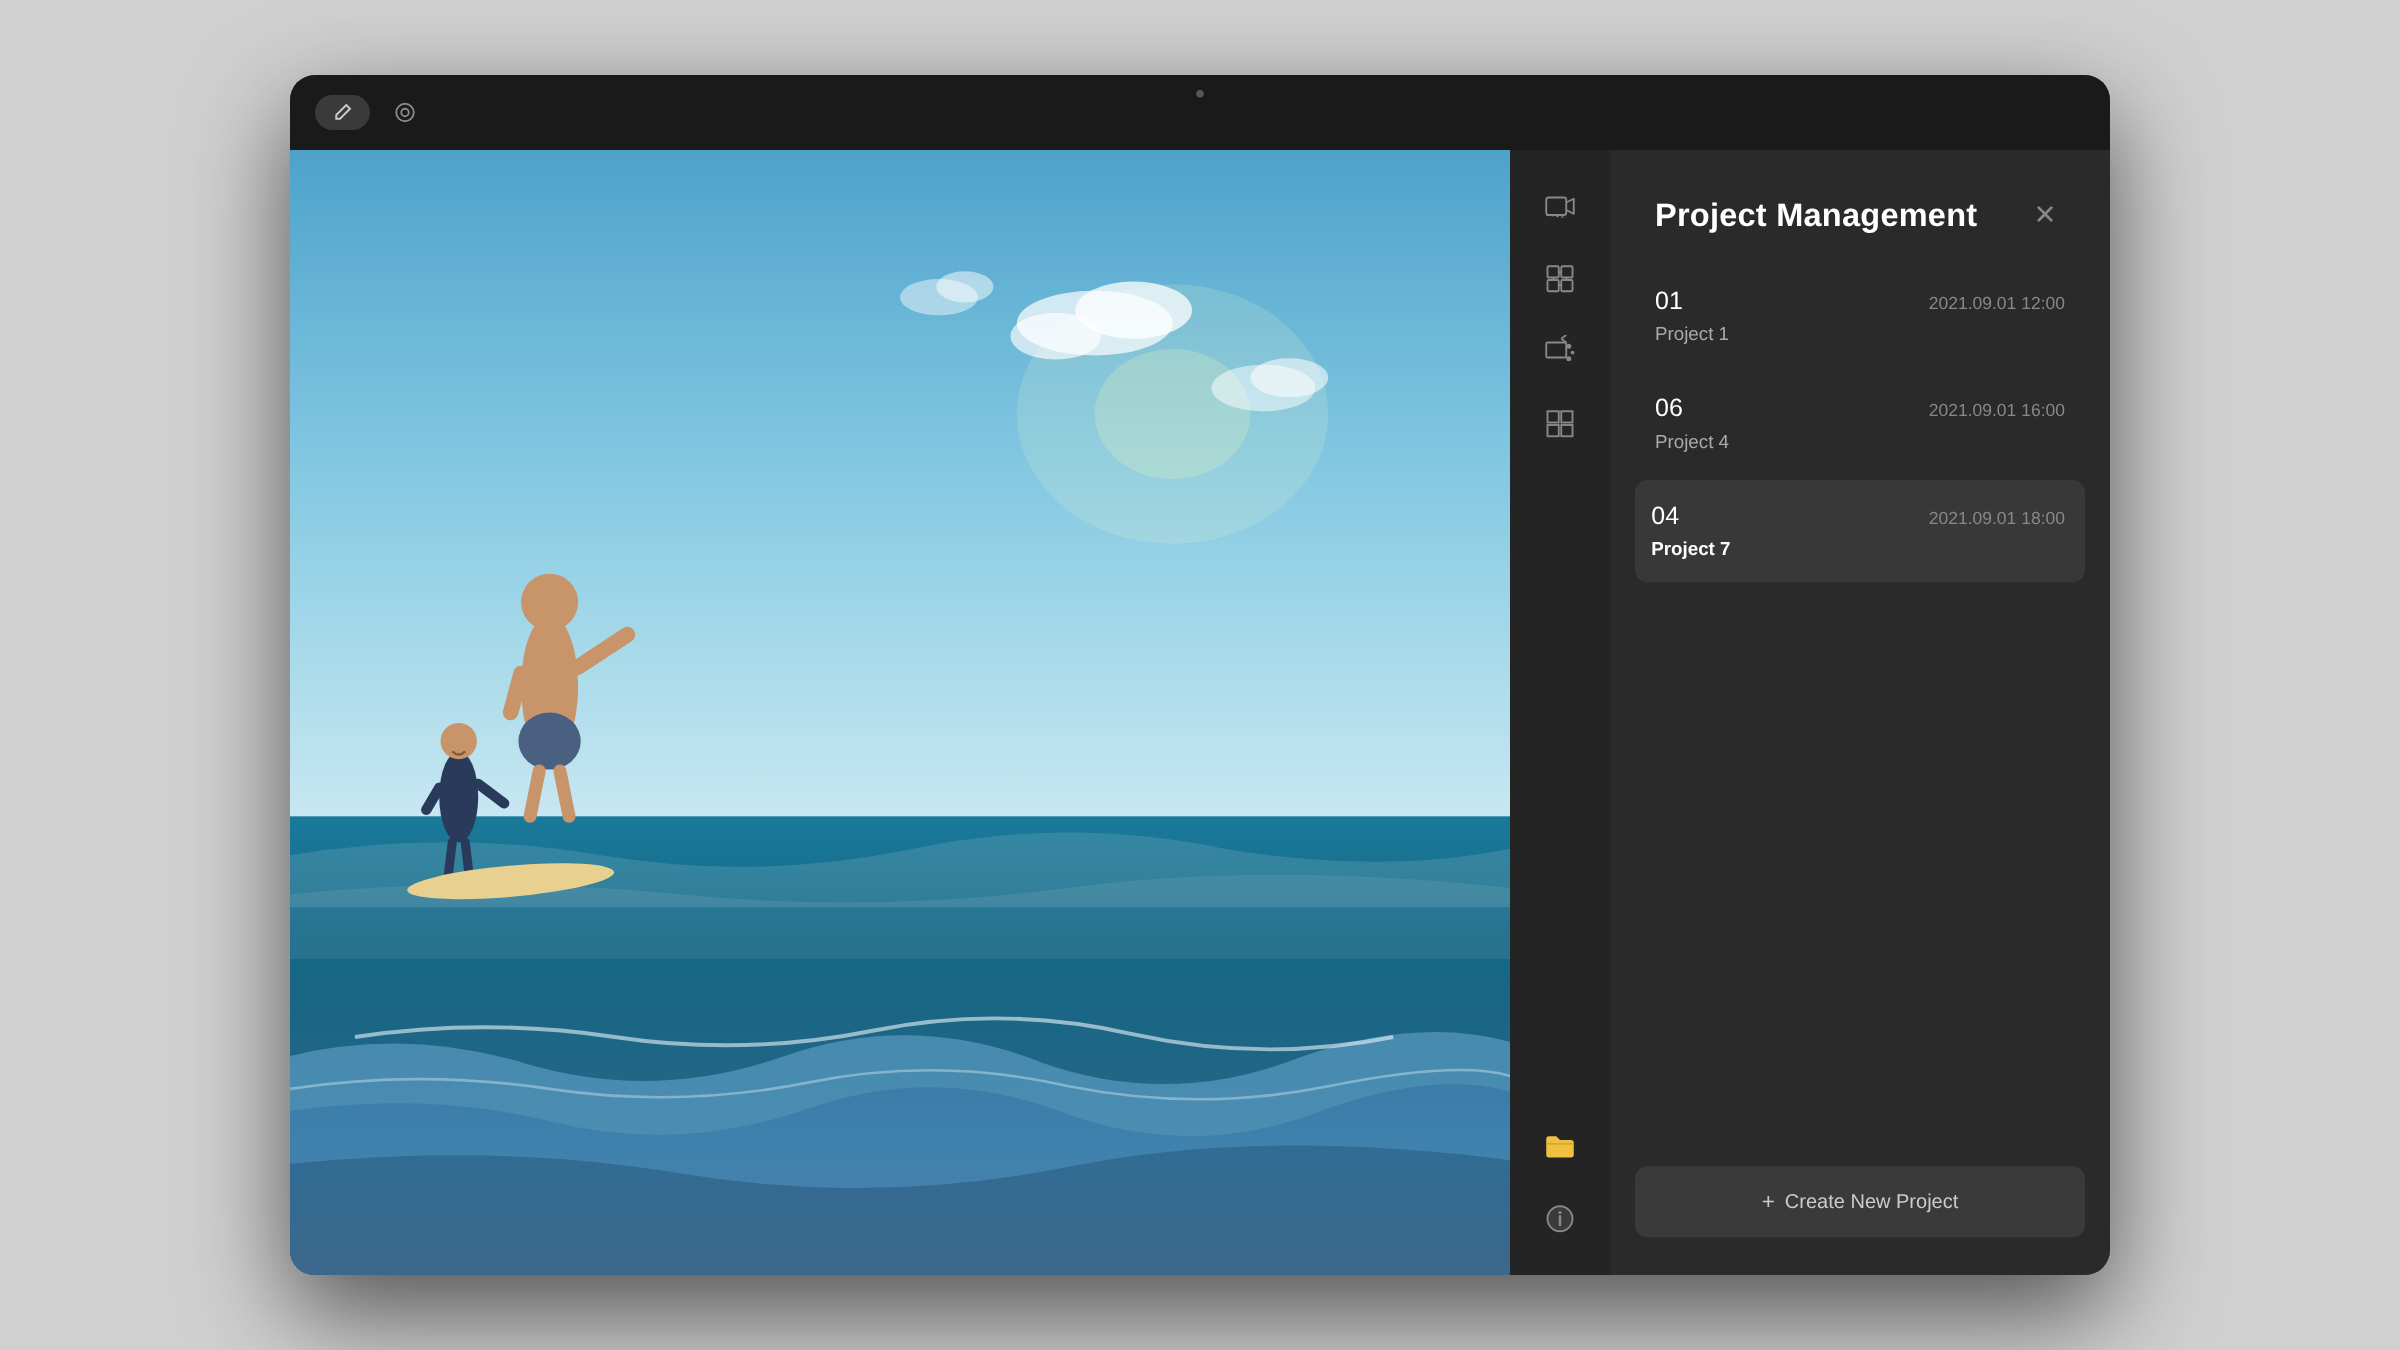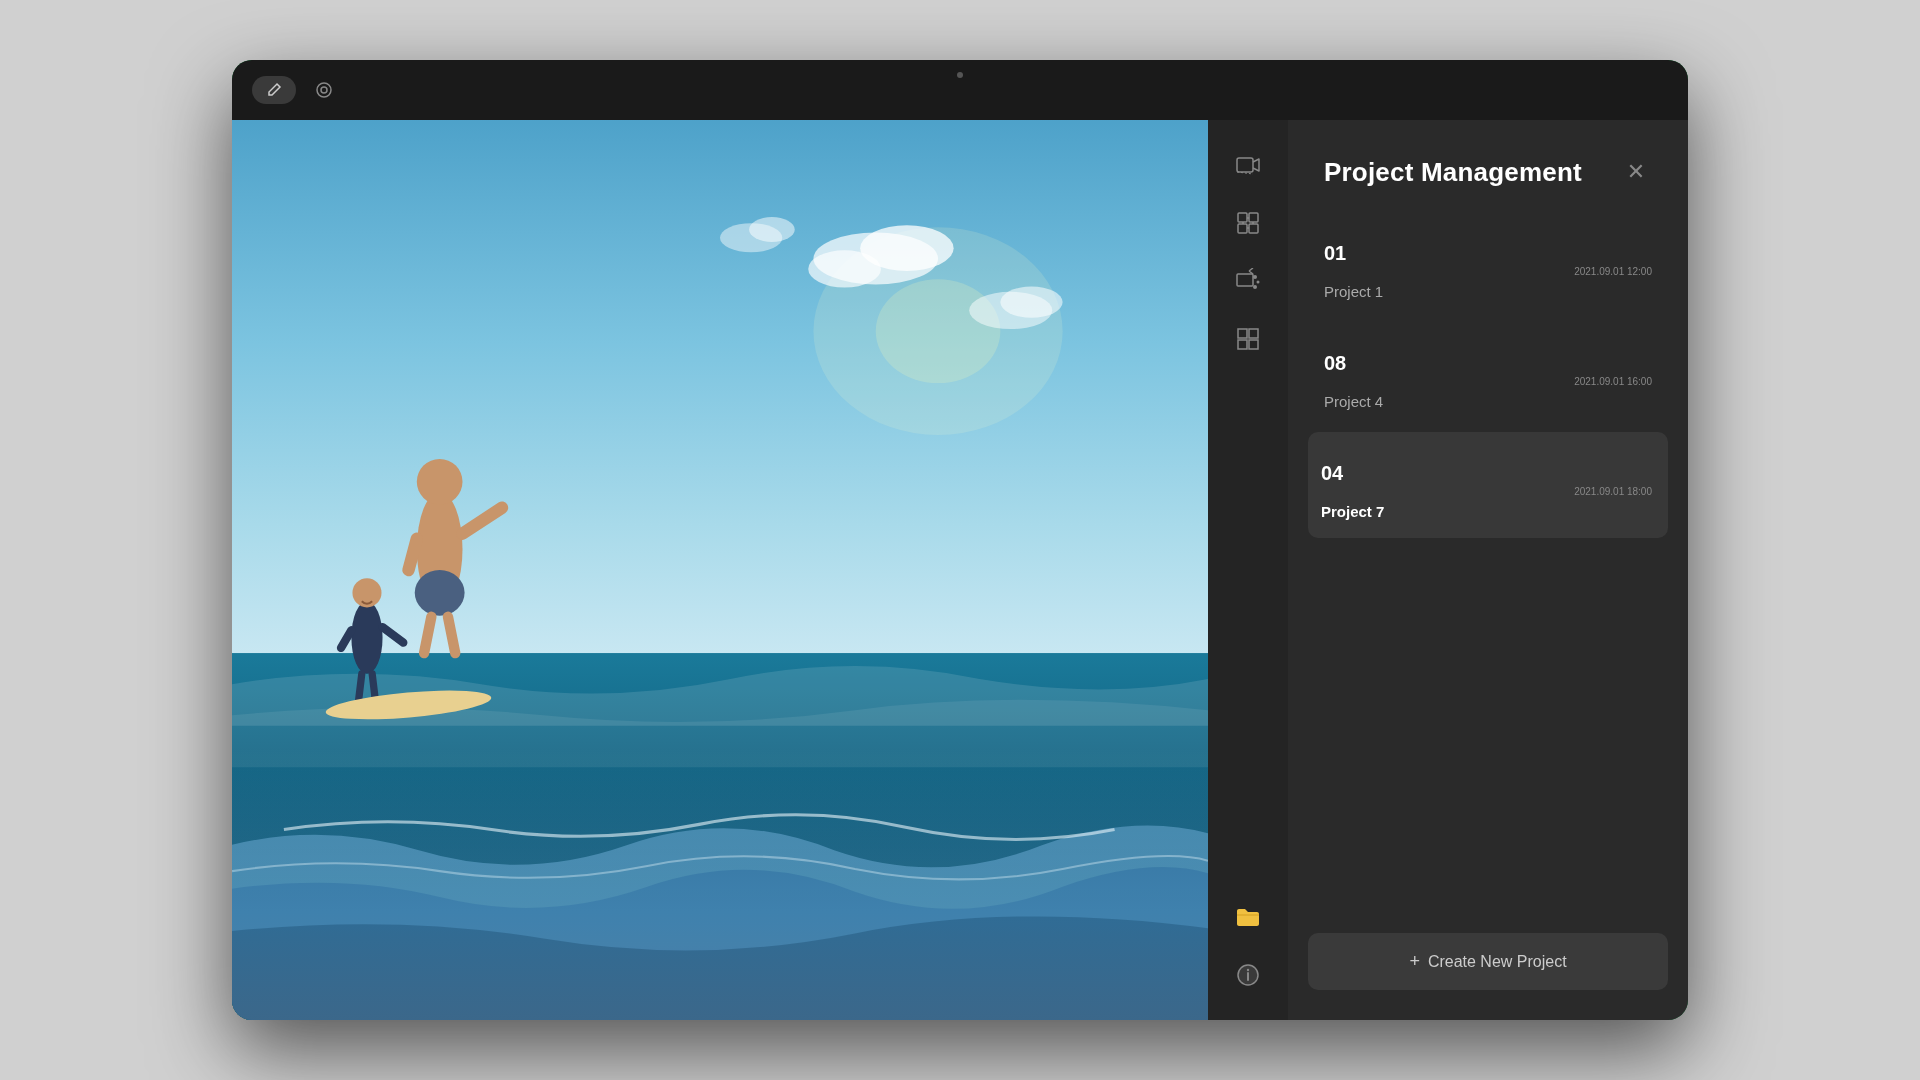--- a/index.html
+++ b/index.html
@@ -222,28 +222,27 @@
 
     .project-item-row1 {
       display: flex;
       align-items: center;
       justify-content: space-between;
       margin-bottom: 6px;
     }
 
     .project-number {
       font-size: 20px;
-      font-weight: 700;
+      font-weight: 400;
       color: #ffffff;
     }
 
     .project-date {
-      font-size: 10px;
+      font-size: 14px;
       color: #888;
-      margin-top: 36px;
     }
 
     .project-name {
       font-size: 15px;
       color: #aaa;
       font-weight: 400;
     }
 
     .project-item.selected .project-name {
       font-weight: 600;
@@ -479,21 +478,21 @@
 
       <div class="project-item">
       <div class="project-item-row1">
         <span class="project-number">01</span>
         <span class="project-date">2021.09.01 12:00</span>
       </div>
       <div class="project-name">Project 1</div>
     </div>
           <div class="project-item">
       <div class="project-item-row1">
-        <span class="project-number">08</span>
+        <span class="project-number">06</span>
         <span class="project-date">2021.09.01 16:00</span>
       </div>
       <div class="project-name">Project 4</div>
     </div>
           <div class="project-item selected">
       <div class="project-item-row1">
         <span class="project-number">04</span>
         <span class="project-date">2021.09.01 18:00</span>
       </div>
       <div class="project-name">Project 7</div>

